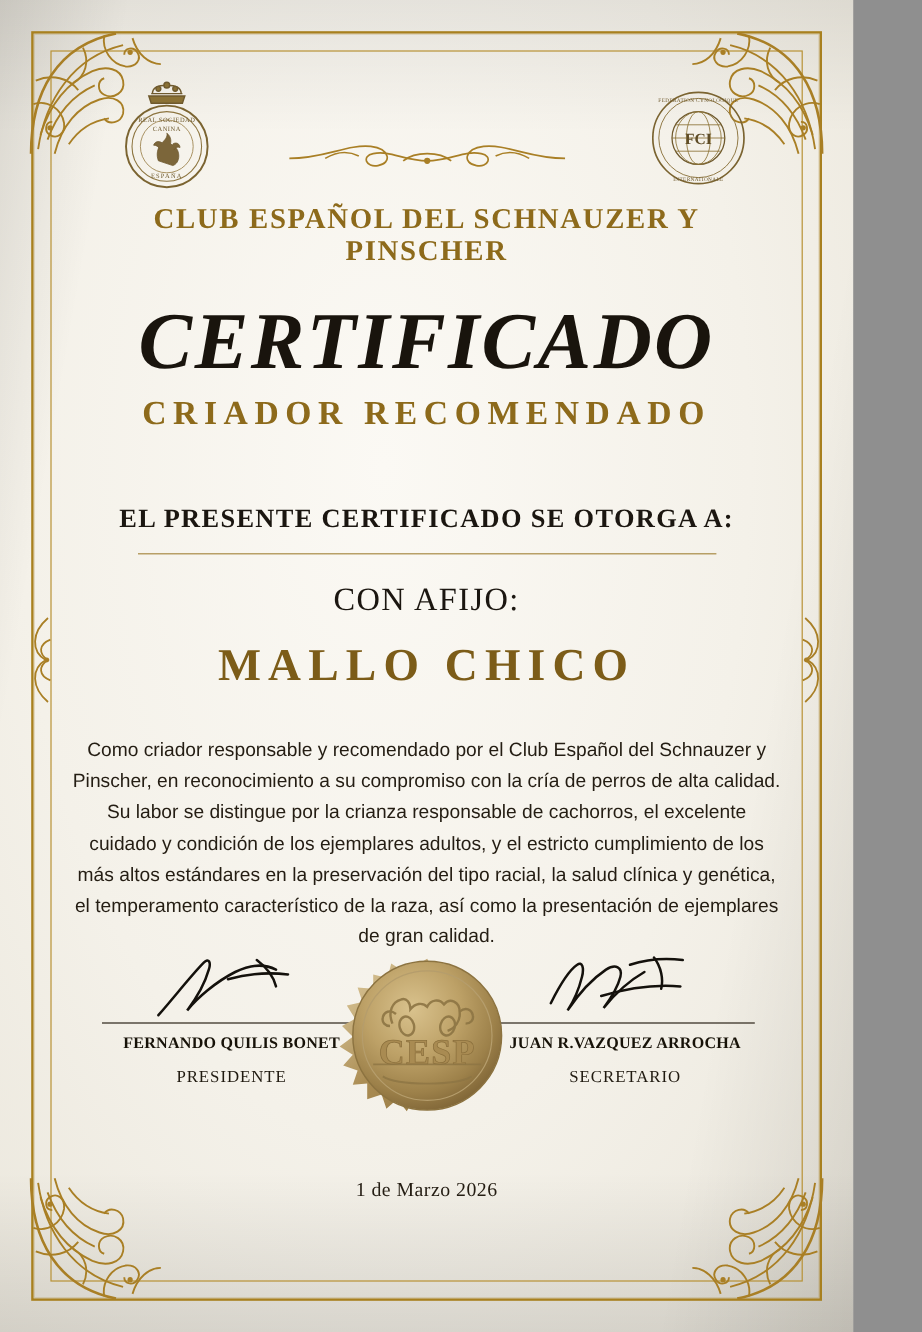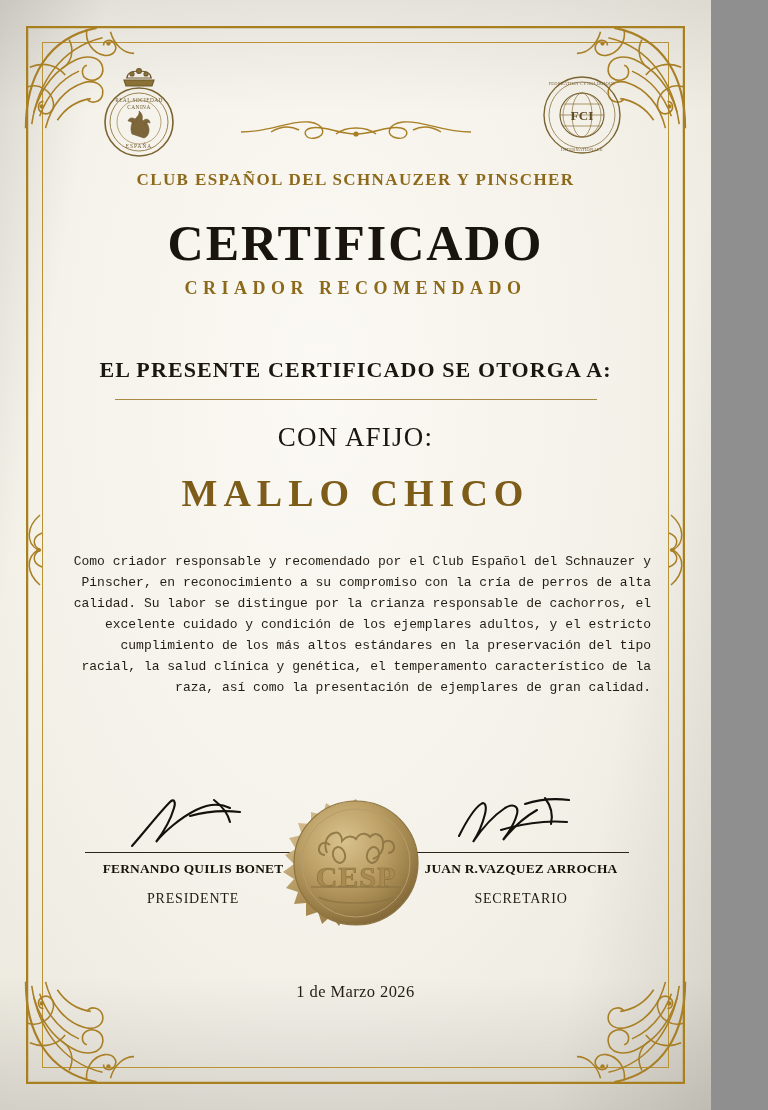--- a/index.html
+++ b/index.html
@@ -103,40 +103,41 @@
   .content {
     position: absolute;
     left: 60px;
     right: 60px;
     top: 170px;
     text-align: center;
   }
 
   .club-name {
     font-family: "Liberation Serif", serif;
-    font-size: 17px;
+    font-size: 24px;
     letter-spacing: 1.4px;
     color: #8d6a1b;
     font-weight: 600;
     margin-bottom: 28px;
   }
 
   .cert-title {
     font-family: "Liberation Serif", serif;
-    font-size: 50px;
+    font-size: 67px;
     letter-spacing: 2px;
     color: #19140d;
     font-weight: 700;
     line-height: 1.0;
     margin-bottom: 10px;
+    font-style: italic;
   }
 
   .cert-subtitle {
     font-family: "Liberation Serif", serif;
-    font-size: 18px;
+    font-size: 28px;
     letter-spacing: 5.5px;
     color: #8d6a1b;
     font-weight: 600;
     margin-bottom: 58px;
   }
 
   .awarded-to {
     font-family: "Liberation Serif", serif;
     font-size: 22px;
     letter-spacing: 1.1px;
@@ -174,27 +175,27 @@
   .affix-name {
     font-family: "Liberation Serif", serif;
     font-size: 38px;
     letter-spacing: 6px;
     color: #7c5c18;
     font-weight: 600;
     margin-bottom: 36px;
   }
 
   .body-text {
-    font-family: Liberation Mono, monospace;
-    font-size: 13px;
+    font-family: Liberation Sans, sans-serif;
+    font-size: 16px;
     line-height: 1.62;
     color: #241d13;
     max-width: 602px;
     margin: 0 auto;
-    text-align: right;
+    text-align: center;
   }
 
   
   .sign-area {
     position: absolute;
     left: 60px;
     right: 60px;
     top: 790px;
     height: 160px;
   }

